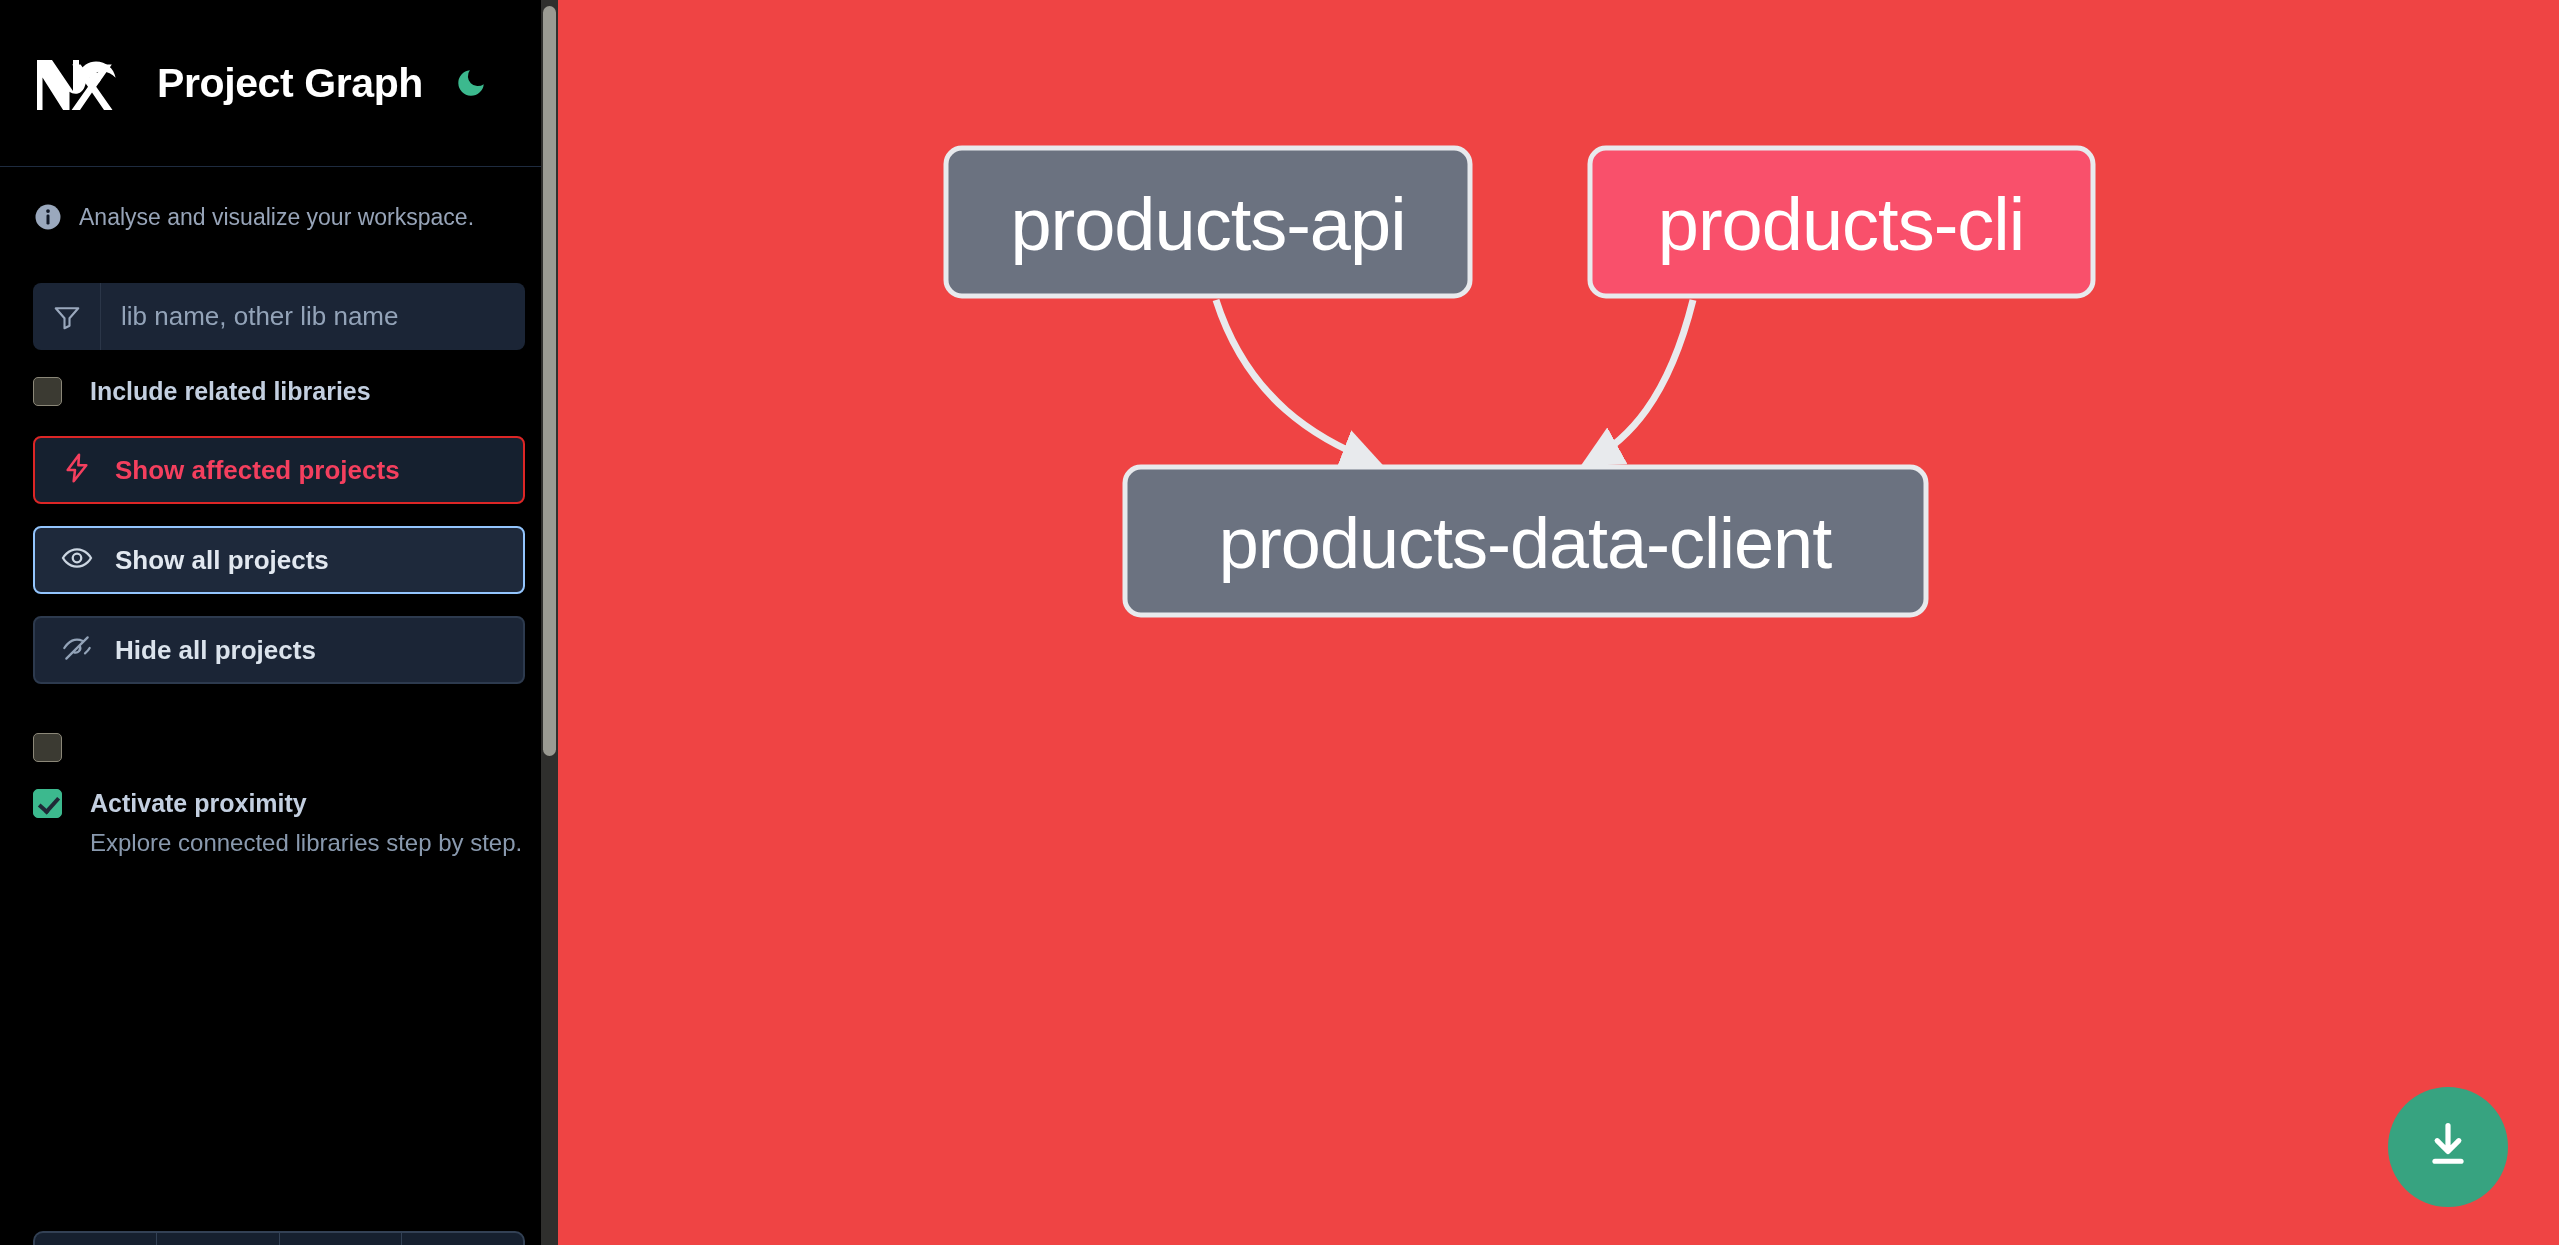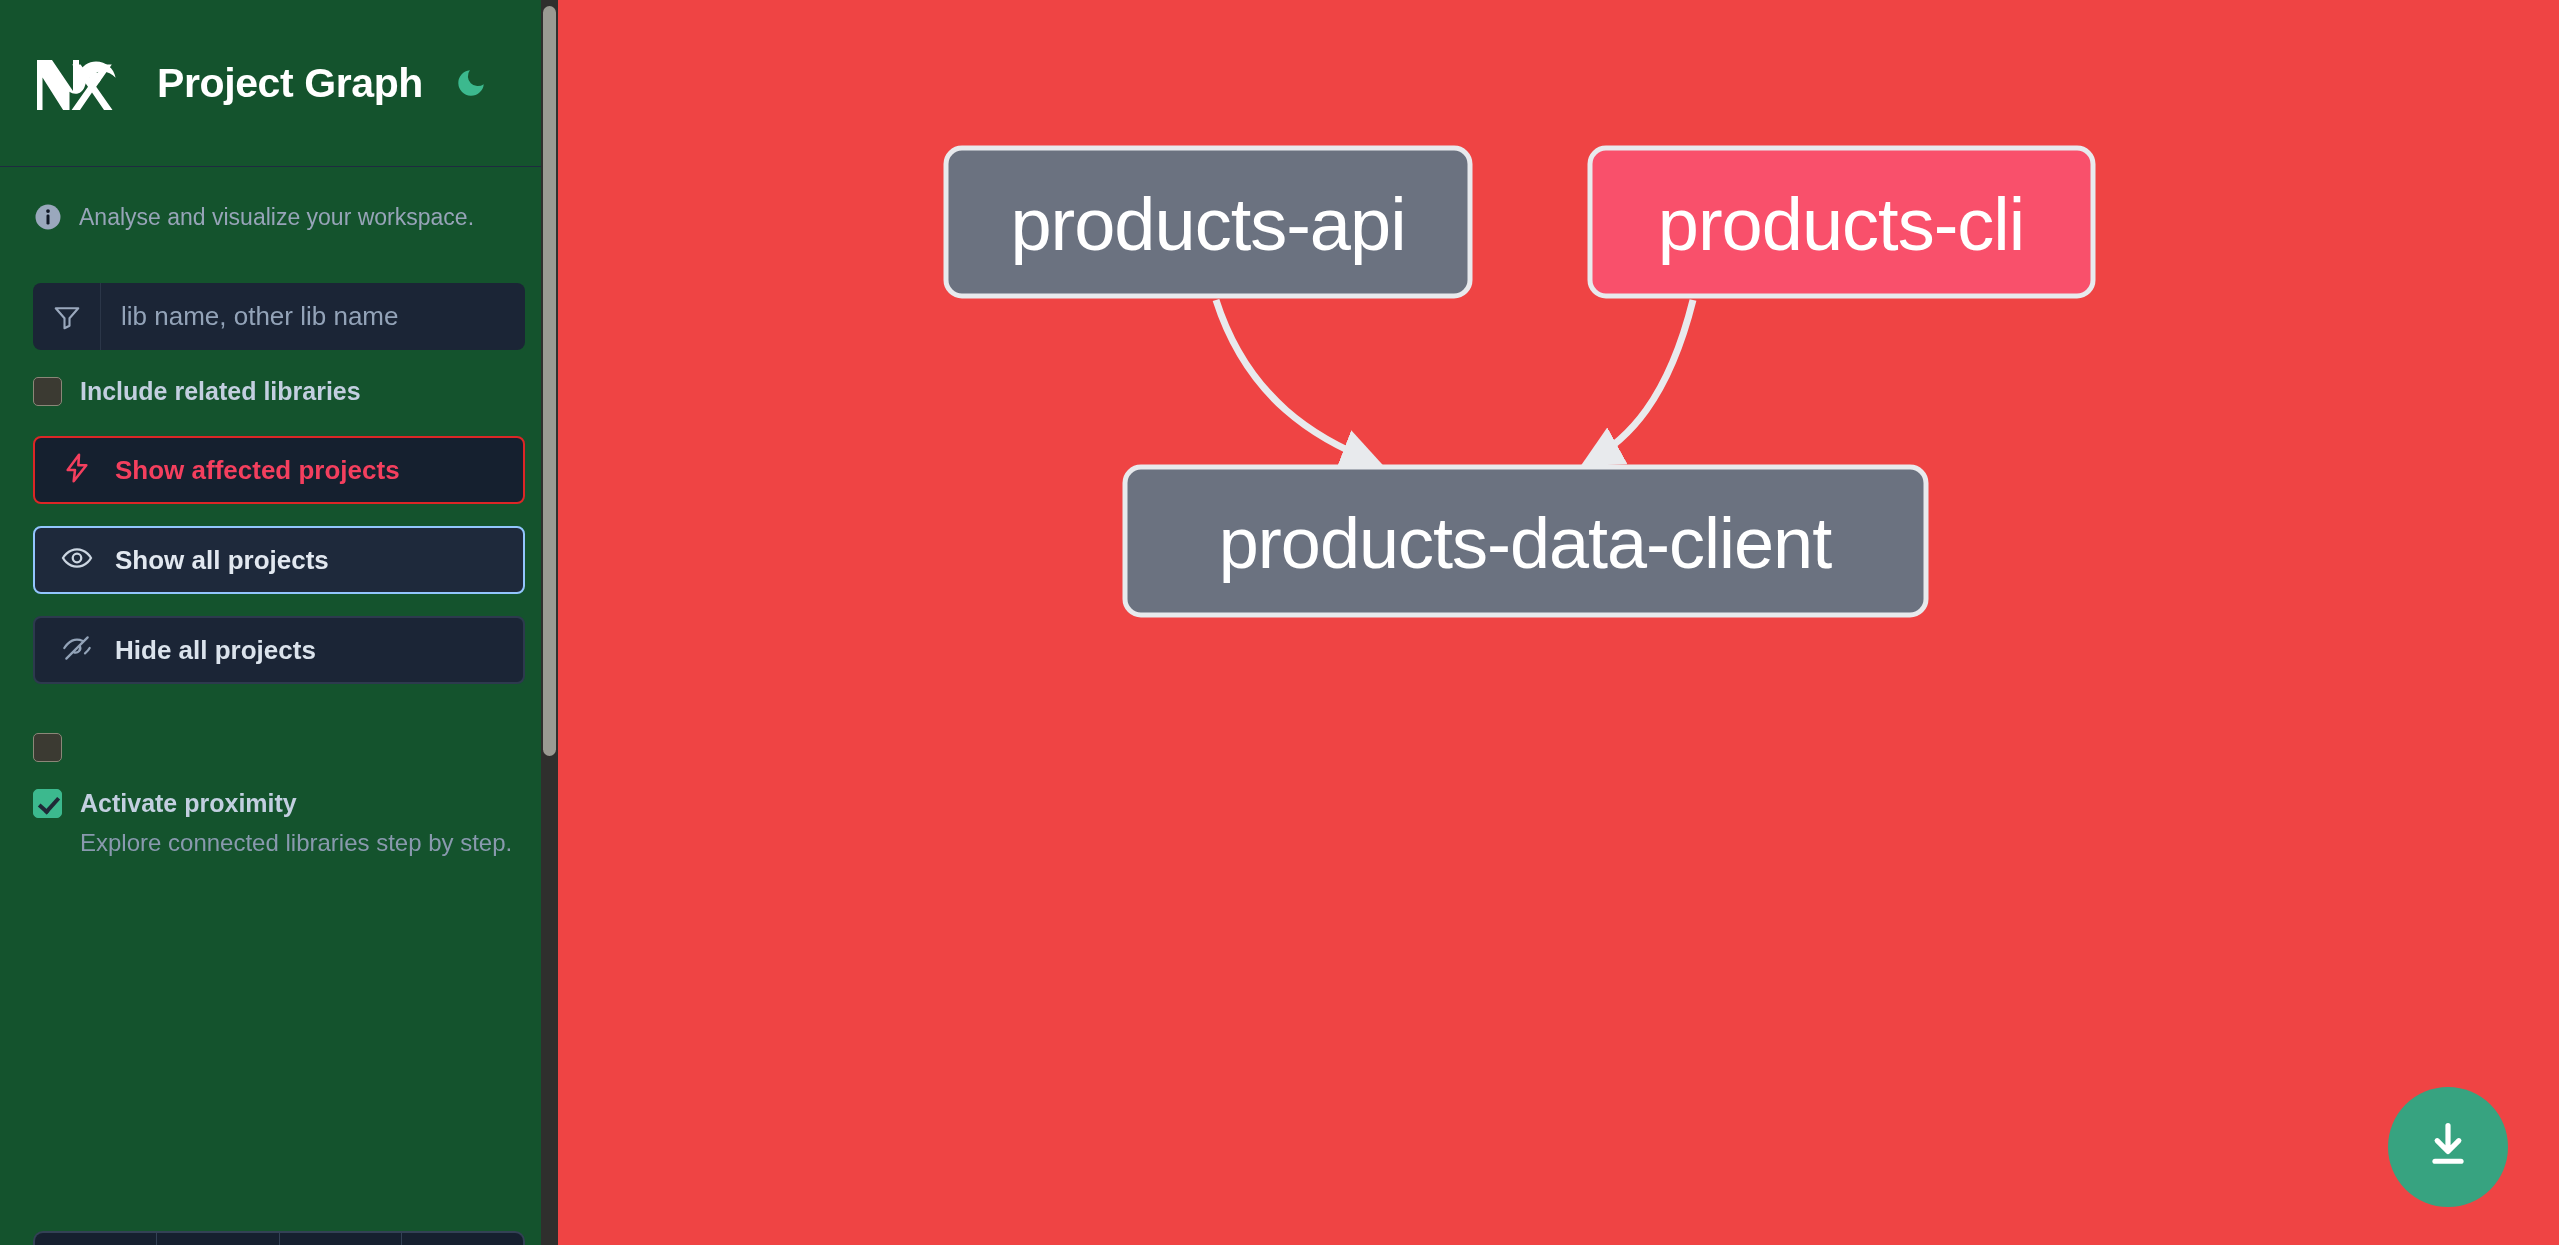--- a/index.html
+++ b/index.html
@@ -7,21 +7,21 @@
     width: 2559px; height: 1245px;
     background: #0f172a;
     font-family: "Liberation Sans", sans-serif;
     overflow: hidden;
   }
   .app { display: flex; width: 2559px; height: 1245px; position: relative; }
 
   
   .sidebar {
     width: 558px; height: 1245px;
-    background: #14532d;
+    background: #000000;
     position: relative;
     flex: 0 0 558px;
     overflow: hidden;
   }
   .sidebar-inner { position: absolute; inset: 0; }
 
   .brand-row {
     height: 167px;
     display: flex; align-items: center;
     padding-left: 33px;
@@ -100,21 +100,21 @@
   .cb.on  { background: #3cb98e; border: 1px solid #3cb98e; }
   .cb.on::after {
     content: "";
     position: absolute;
     left: 9px; top: 3px;
     width: 8px; height: 16px;
     border: solid #1f2937;
     border-width: 0 4px 4px 0;
     transform: rotate(42deg);
   }
-  .option-text { margin-left: 18px; }
+  .option-text { margin-left: 28px; }
   .option-title {
     color: #c3cfe0;
     font-size: 25px;
     font-weight: 700;
     line-height: 38px;
   }
   .option-desc {
     color: #8999ae;
     font-size: 24px;
     line-height: 41px;

